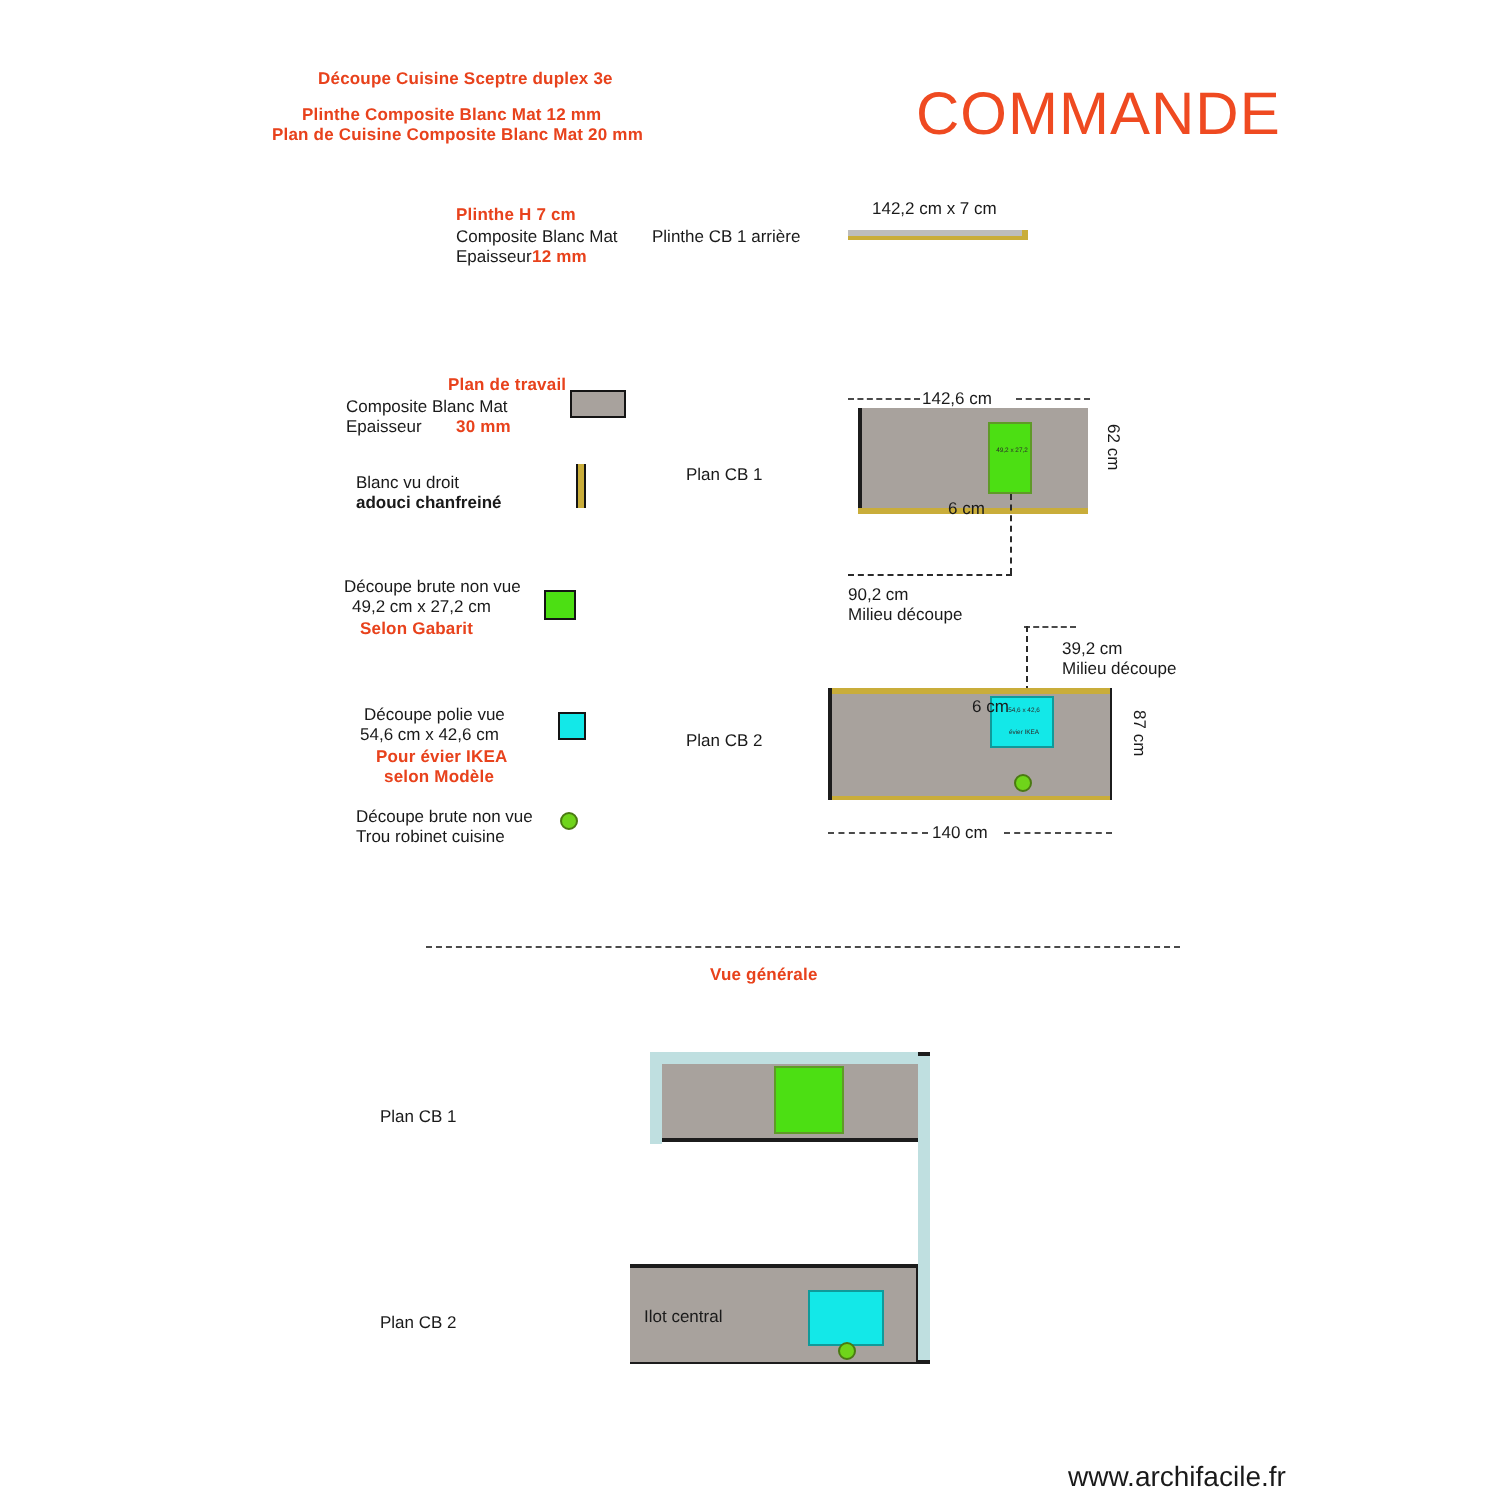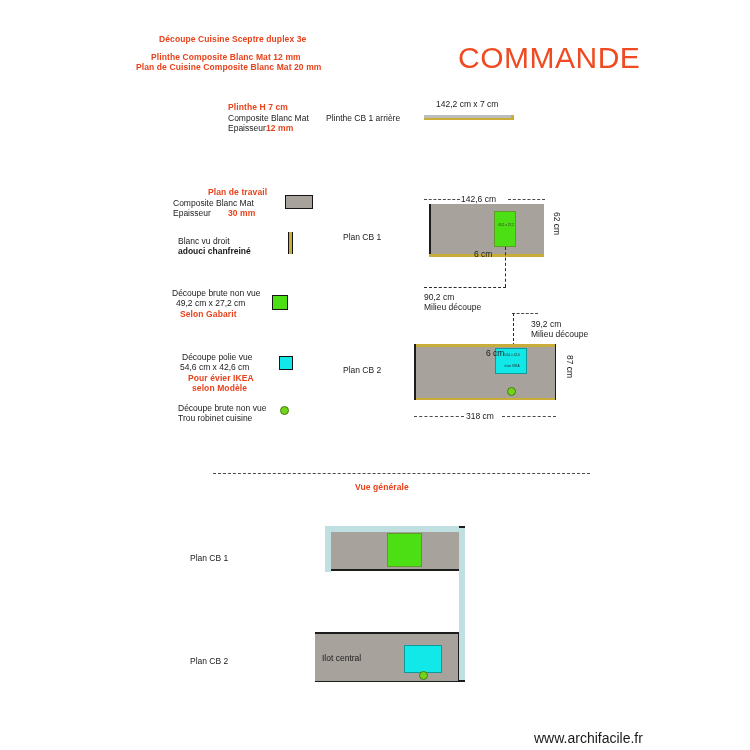--- a/index.html
+++ b/index.html
@@ -132,21 +132,21 @@
 <div class="abs txt-red" style="left:266px; top:123px;">12 mm</div>
 
 <div class="abs txt-black" style="left:326px; top:113px;">Plinthe CB 1 arrière</div>
 <div class="abs txt-dim" style="left:436px; top:99px;">142,2 cm x 7 cm</div>
 <div class="abs" style="left:424px; top:115px; width:90px; height:5px;">
   <div class="abs" style="left:0; top:0; width:88px; height:3px; background:#bdbdbd;"></div>
   <div class="abs edge-yellow" style="left:0; top:3px; width:88px; height:2px;"></div>
   <div class="abs" style="left:87px; top:0; width:3px; height:5px; background:#c9ad3a;"></div>
 </div>
 
-<div class="abs txt-red" style="left:172px; top:187px;padding-left:36px;">Plan de travail</div>
+<div class="abs txt-red" style="left:188px; top:187px;padding-left:36px;">Plan de travail</div>
 <div class="abs txt-black" style="left:173px; top:198px;">Composite Blanc Mat</div>
 <div class="abs txt-black" style="left:173px; top:208px;">Epaisseur</div>
 <div class="abs txt-red" style="left:228px; top:208px;">30 mm</div>
 <div class="abs sw-gray" style="left:285px; top:195px; width:28px; height:14px;"></div>
 
 <div class="abs txt-black" style="left:178px; top:236px;">Blanc vu droit</div>
 <div class="abs txt-black" style="left:178px; top:246px;font-weight:bold;">adouci chanfreiné</div>
 <div class="abs sw-strip" style="left:288px; top:232px; width:5px; height:22px;"></div>
 
 <div class="abs txt-black" style="left:172px; top:288px;">Découpe brute non vue</div>
@@ -205,21 +205,21 @@
   <div class="abs tiny-inner" style="left:0; top:16px; width:32px;">évier IKEA</div>
 </div>
 
 <div class="abs sw-dot" style="left:507px; top:387px; width:9px; height:9px;"></div>
 
 <div class="abs txt-dim" style="left:486px; top:348px;">6 cm</div>
 
 <div class="abs vert-label" style="left:565px; top:355px;">87 cm</div>
 
 <div class="abs sep-dash" style="left:414px; top:416px; width:50px;"></div>
-<div class="abs txt-dim" style="left:466px; top:411px;">318 cm</div>
+<div class="abs txt-dim" style="left:466px; top:411px;">140 cm</div>
 <div class="abs sep-dash" style="left:502px; top:416px; width:54px;"></div>
 
 <div class="abs sep-dash" style="left:213px; top:473px; width:377px;"></div>
 <div class="abs txt-red" style="left:355px; top:482px;">Vue générale</div>
 
 <div class="abs txt-black" style="left:190px; top:553px;">Plan CB 1</div>
 
 <div class="abs edge-lightblue" style="left:325px; top:526px; width:140px; height:6px;"></div>
 
 <div class="abs edge-lightblue" style="left:325px; top:526px; width:6px; height:46px;"></div>

